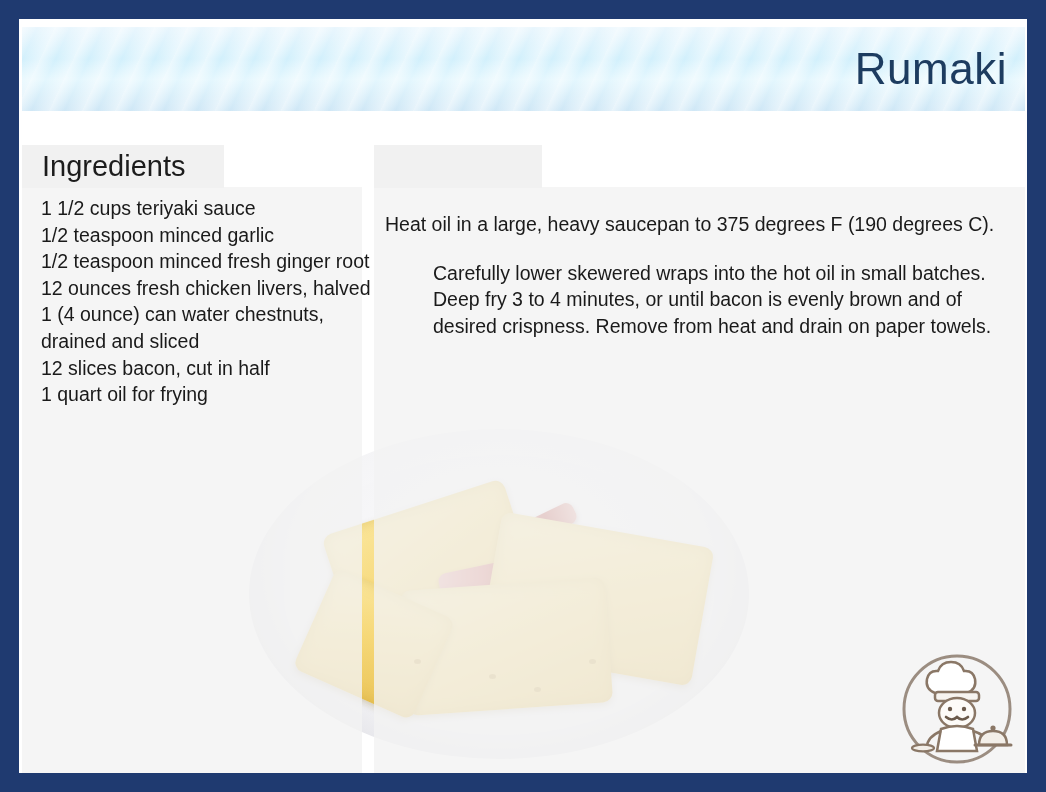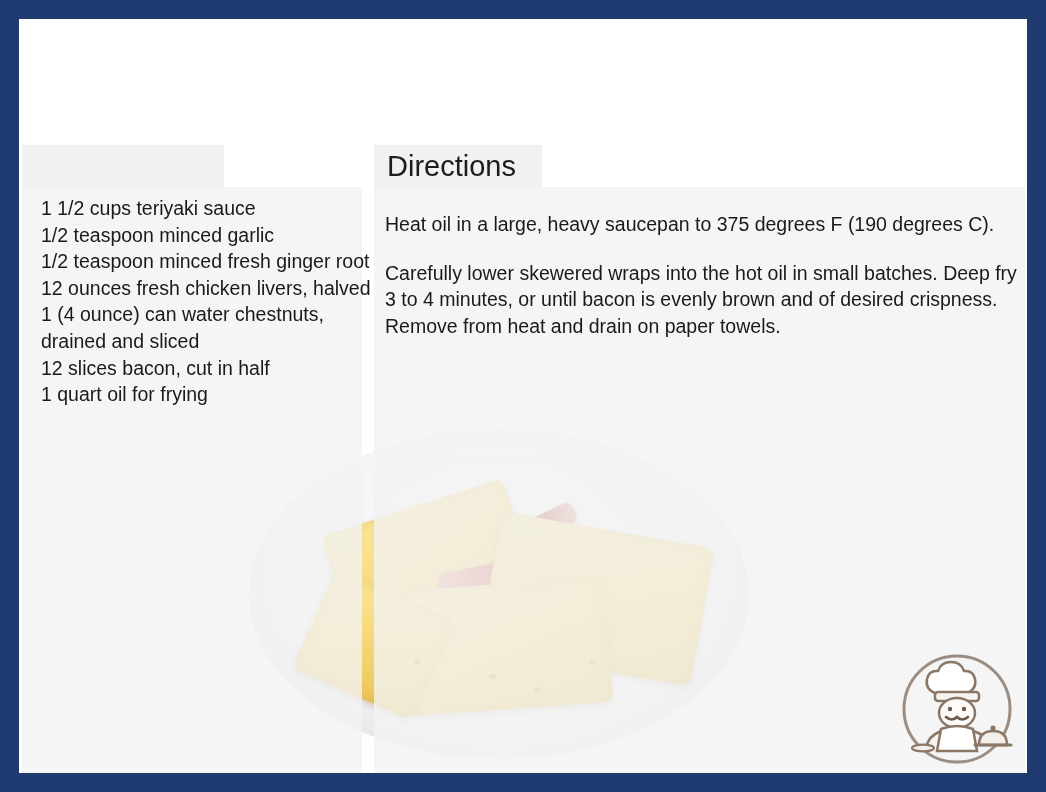--- a/index.html
+++ b/index.html
@@ -173,21 +173,21 @@
     left: 366px;
     top: 192px;
     width: 632px;
     font-size: 19.5px;
     line-height: 26.6px;
     color: #1a1a1a;
   }
   .directions-body p {
     margin: 0 0 22px 0;
   }
-  .directions-body p:last-child { margin-bottom: 0; }
+  .directions-body p:last-child { margin-bottom: 0; margin-left: 48px; }
 
   
   .chef-logo {
     position: absolute;
     right: 14px;
     bottom: 8px;
     width: 112px;
     height: 112px;
   }
 </style>
@@ -206,28 +206,31 @@
       <div class="toast t2"></div>
       <div class="bacon b2"></div>
       <div class="toast t3"></div>
       <div class="toast t4"></div>
       <div class="crumb" style="left:300px; top:265px;"></div>
       <div class="crumb" style="left:345px; top:278px;"></div>
       <div class="crumb" style="left:400px; top:250px;"></div>
       <div class="crumb" style="left:225px; top:250px;"></div>
     </div>
 
+    <div class="title-banner">
+      <div class="title-text">Rumaki</div>
+    </div>
 
     <div class="panel panel-ingredients"></div>
     <div class="panel panel-directions"></div>
 
     <div class="section-tab tab-ingredients"></div>
+    <div class="section-title ing">Ingredients</div>
 
     <div class="section-tab tab-directions"></div>
-    <div class="section-title dir">Directions</div>
 
     <div class="ingredients-list">1 1/2 cups teriyaki sauce
 1/2 teaspoon minced garlic
 1/2 teaspoon minced fresh ginger root
 12 ounces fresh chicken livers, halved
 1 (4 ounce) can water chestnuts, drained and sliced
 12 slices bacon, cut in half
 1 quart oil for frying</div>
 
     <div class="directions-body">

